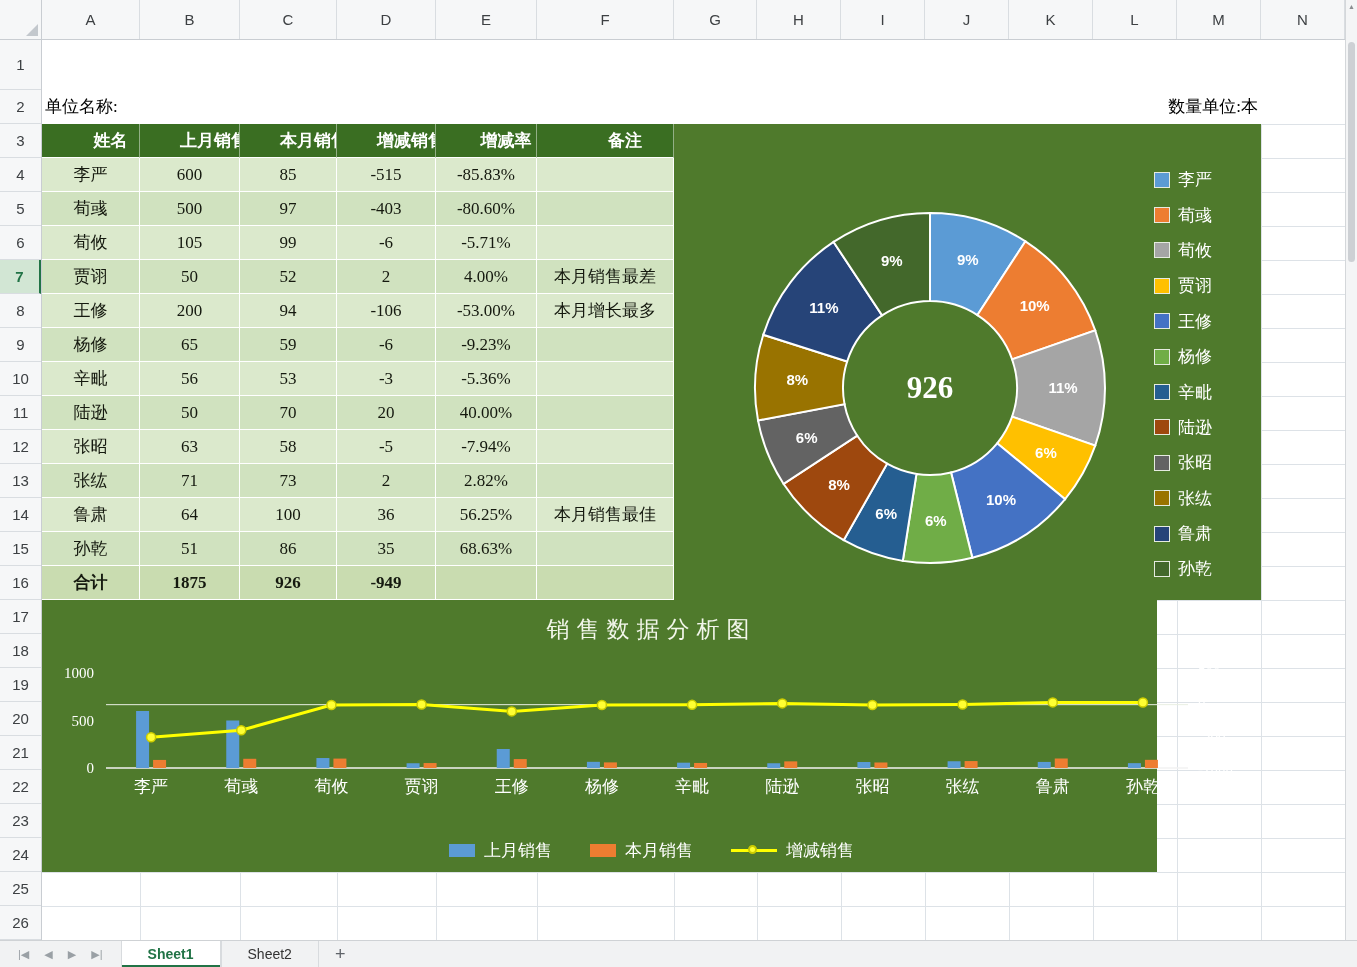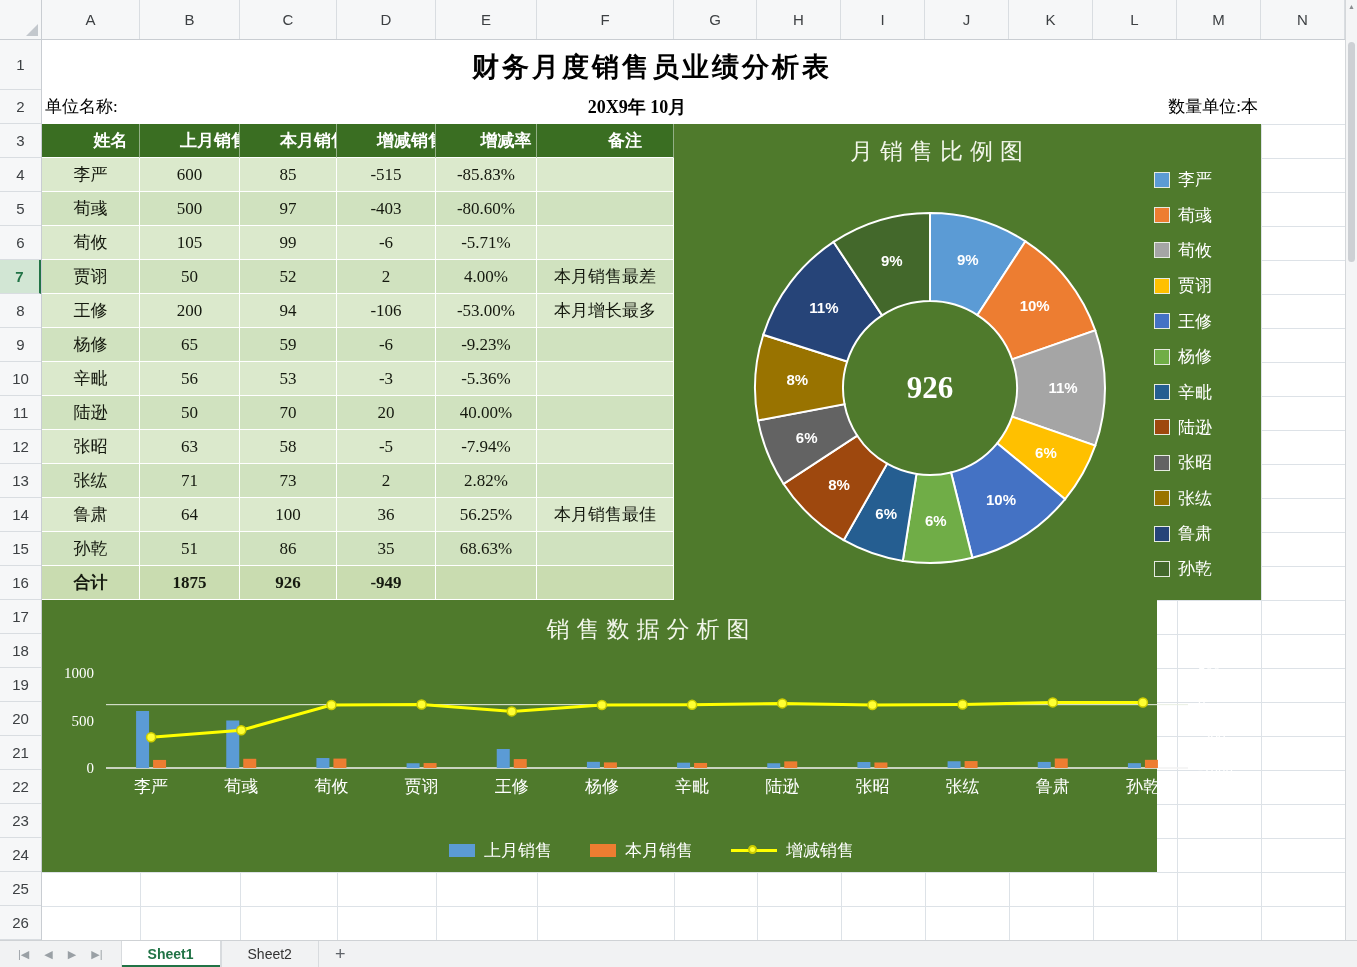--- a/index.html
+++ b/index.html
@@ -181,23 +181,21 @@
         <line x1="0" y1="662.5" x2="1303" y2="662.5" stroke="#dde2e7" stroke-width="1"></line>
         <line x1="0" y1="696.5" x2="1303" y2="696.5" stroke="#dde2e7" stroke-width="1"></line>
         <line x1="0" y1="730.5" x2="1303" y2="730.5" stroke="#dde2e7" stroke-width="1"></line>
         <line x1="0" y1="764.5" x2="1303" y2="764.5" stroke="#dde2e7" stroke-width="1"></line>
         <line x1="0" y1="798.5" x2="1303" y2="798.5" stroke="#dde2e7" stroke-width="1"></line>
         <line x1="0" y1="832.5" x2="1303" y2="832.5" stroke="#dde2e7" stroke-width="1"></line>
         <line x1="0" y1="866.5" x2="1303" y2="866.5" stroke="#dde2e7" stroke-width="1"></line>
         <line x1="0" y1="900.5" x2="1303" y2="900.5" stroke="#dde2e7" stroke-width="1"></line>
       </svg>
 
-    <div class="sheet-title">财务月度销售员业绩分析表</div>
     <div class="unit-name serif">单位名称:</div>
-    <div class="period serif">20X9年  10月</div>
     <div class="qty-unit serif">数量单位:本</div>
 
     <div class="datatable" id="datatable">
         <div class="trow thead">
           <div class="tcell" style="width: 98px;">姓名</div>
           <div class="tcell" style="width: 100px;">上月销售</div>
           <div class="tcell" style="width: 97px;">本月销售</div>
           <div class="tcell" style="width: 99px;">增减销售</div>
           <div class="tcell" style="width: 101px;">增减率</div>
           <div class="tcell" style="width: 137px;">备注</div>
@@ -302,21 +300,20 @@
           <div class="tcell" style="width: 98px;">合计</div>
           <div class="tcell" style="width: 100px;">1875</div>
           <div class="tcell" style="width: 97px;">926</div>
           <div class="tcell" style="width: 99px;">-949</div>
           <div class="tcell" style="width: 101px;"></div>
           <div class="tcell" style="width: 137px;"></div>
         </div>
       </div>
 
     <div class="piebox">
-      <div class="pie-title">月销售比例图</div>
       <svg id="donut" width="587" height="476">
           <path d="M 256 89 A 175 175 0 0 1 351.4279849299011 117.30814715118439 L 303.44134107943654 191.07319315516025 A 87 87 0 0 0 256 177 Z" fill="#5b9bd5" stroke="#ffffff" stroke-width="2"></path>
           <text x="293.8245126474996" y="141.4919365570195" text-anchor="middle" fill="#ffffff" font-size="15" font-weight="bold" font-family="&quot;Liberation Sans&quot;,&quot;DejaVu Sans&quot;,sans-serif">9%</text>
           <path d="M 351.4279849299011 117.30814715118439 A 175 175 0 0 1 421.22155868019036 206.32126434041376 L 338.13871774386604 235.3254285578057 A 87 87 0 0 0 303.44134107943654 191.07319315516025 Z" fill="#ed7d31" stroke="#ffffff" stroke-width="2"></path>
           <text x="360.6632859819281" y="186.9354122202205" text-anchor="middle" fill="#ffffff" font-size="15" font-weight="bold" font-family="&quot;Liberation Sans&quot;,&quot;DejaVu Sans&quot;,sans-serif">10%</text>
           <path d="M 421.22155868019036 206.32126434041376 A 175 175 0 0 1 421.22155868019036 321.67873565958627 L 338.13871774386604 292.6745714421943 A 87 87 0 0 0 338.13871774386604 235.3254285578057 Z" fill="#a5a5a5" stroke="#ffffff" stroke-width="2"></path>
           <text x="389" y="269" text-anchor="middle" fill="#ffffff" font-size="15" font-weight="bold" font-family="&quot;Liberation Sans&quot;,&quot;DejaVu Sans&quot;,sans-serif">11%</text>
           <path d="M 421.22155868019036 321.67873565958627 A 175 175 0 0 1 391.11189694343307 375.2194915666634 L 323.1699144804496 319.291975807427 A 87 87 0 0 0 338.13871774386604 292.6745714421943 Z" fill="#ffc000" stroke="#ffffff" stroke-width="2"></path>
           <text x="371.92603461981105" y="334.19320898165984" text-anchor="middle" fill="#ffffff" font-size="15" font-weight="bold" font-family="&quot;Liberation Sans&quot;,&quot;DejaVu Sans&quot;,sans-serif">6%</text>
           <path d="M 391.11189694343307 375.2194915666634 A 175 175 0 0 1 298.3235298832856 433.80494344458475 L 277.0408405705477 348.41731474102215 A 87 87 0 0 0 323.1699144804496 319.291975807427 Z" fill="#4472c4" stroke="#ffffff" stroke-width="2"></path>

